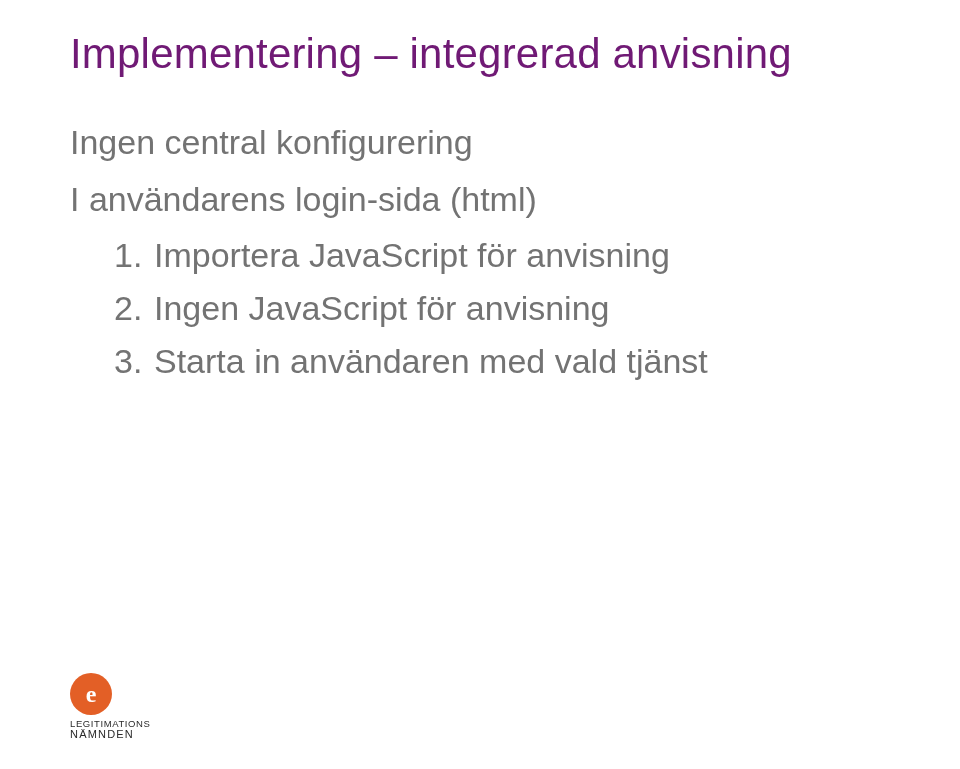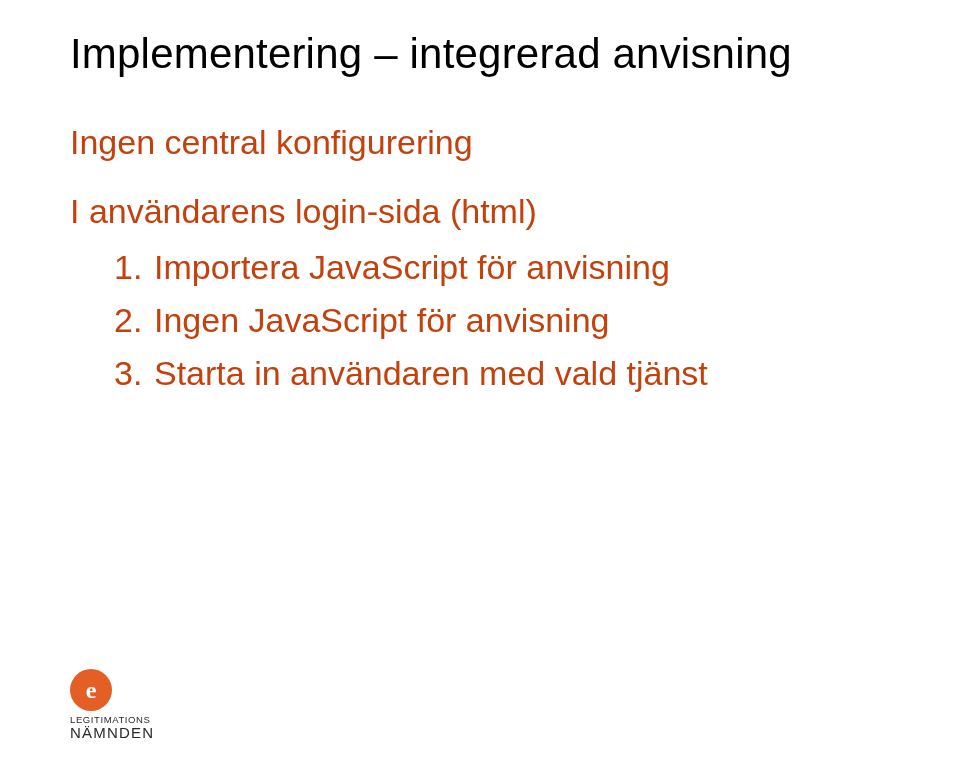--- a/index.html
+++ b/index.html
@@ -4,33 +4,33 @@
 <style>
   * { margin: 0; padding: 0; box-sizing: border-box; }
   html, body { width: 960px; height: 769px; background: #fff; font-family: Arial, Helvetica, sans-serif; }
   .slide {
     position: relative;
     width: 960px;
     height: 769px;
     padding: 30px 40px 40px 70px;
   }
   .title {
-    color: #000000;
+    color: #701a75;
     font-size: 42px;
     font-weight: 400;
     margin-bottom: 40px;
     letter-spacing: 0.2px;
   }
   .body {
-    color: #c2410c;
+    color: #737373;
     font-size: 34px;
     line-height: 1.45;
   }
   .line2 {
-    margin-top: 20px;
+    margin-top: 8px;
   }
   .list {
     list-style: none;
     margin-top: 6px;
     padding-left: 44px;
   }
   .list li {
     margin-top: 4px;
   }
   .list li .num { display: inline-block; min-width: 40px; }
@@ -56,21 +56,21 @@
     font-weight: 700;
     font-family: Georgia, 'Times New Roman', serif;
   }
   .logo .word1 {
     font-size: 9.5px;
     font-weight: 400;
     letter-spacing: 0.6px;
     line-height: 1.05;
   }
   .logo .word2 {
-    font-size: 15px;
+    font-size: 11px;
     font-weight: 400;
     letter-spacing: 1.2px;
     line-height: 1.05;
   }
 </style>
 </head>
 <body>
 
 <div class="slide">
   <h1 class="title">Implementering – integrerad anvisning</h1>

